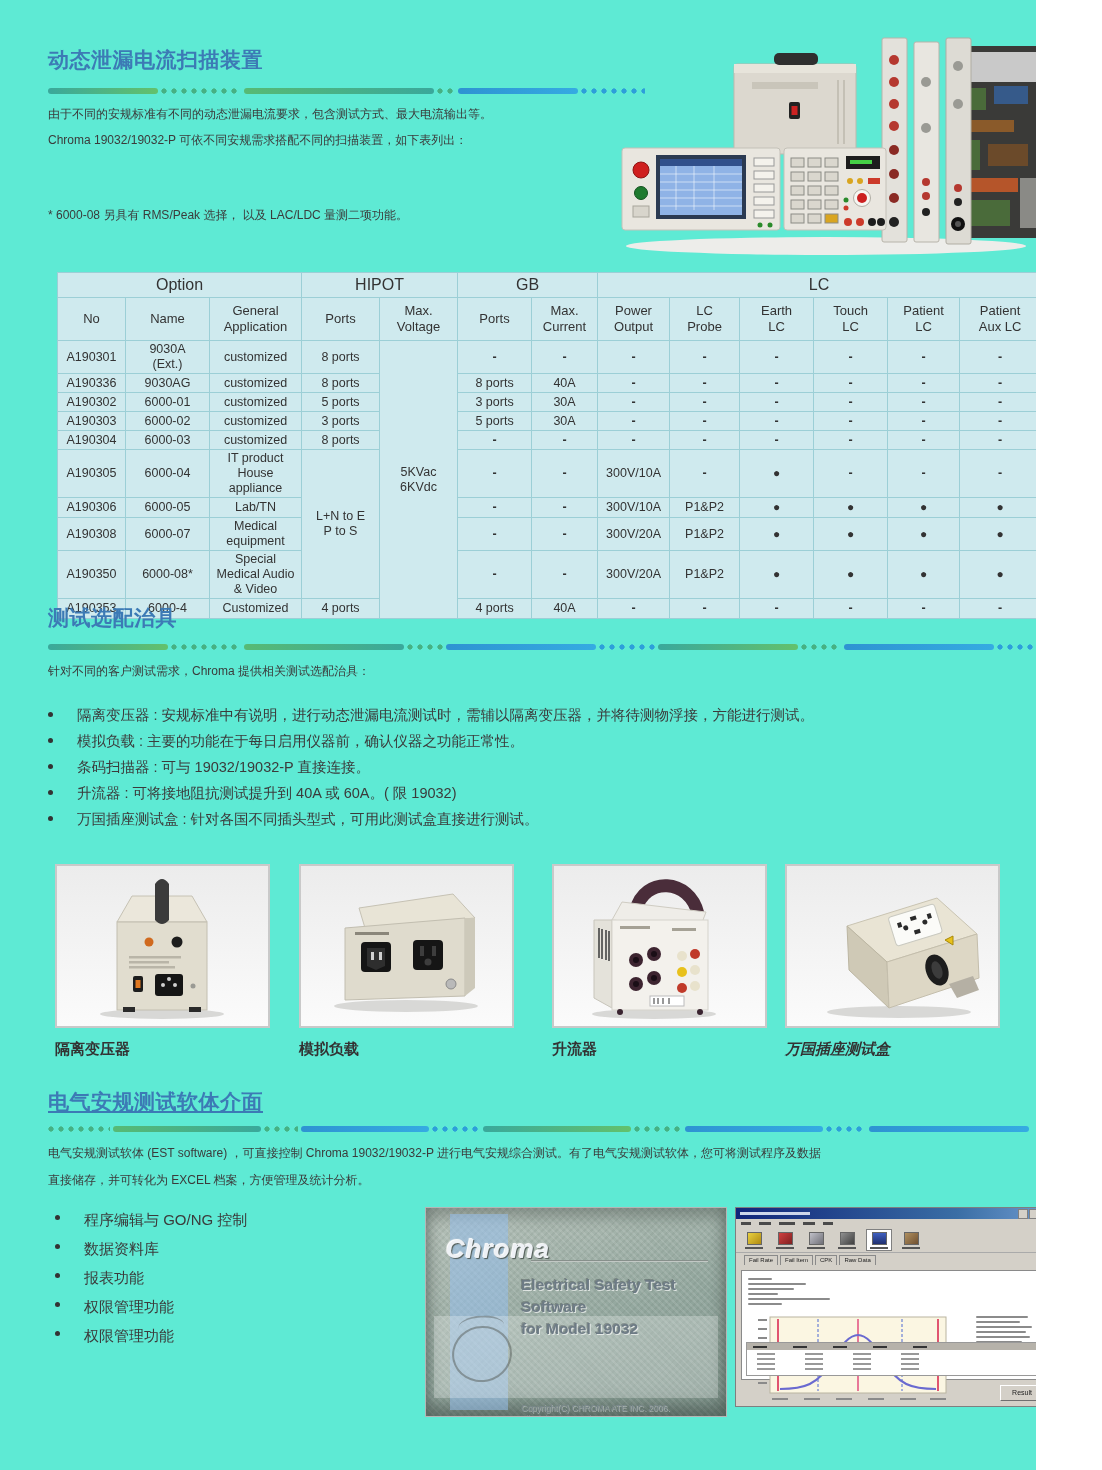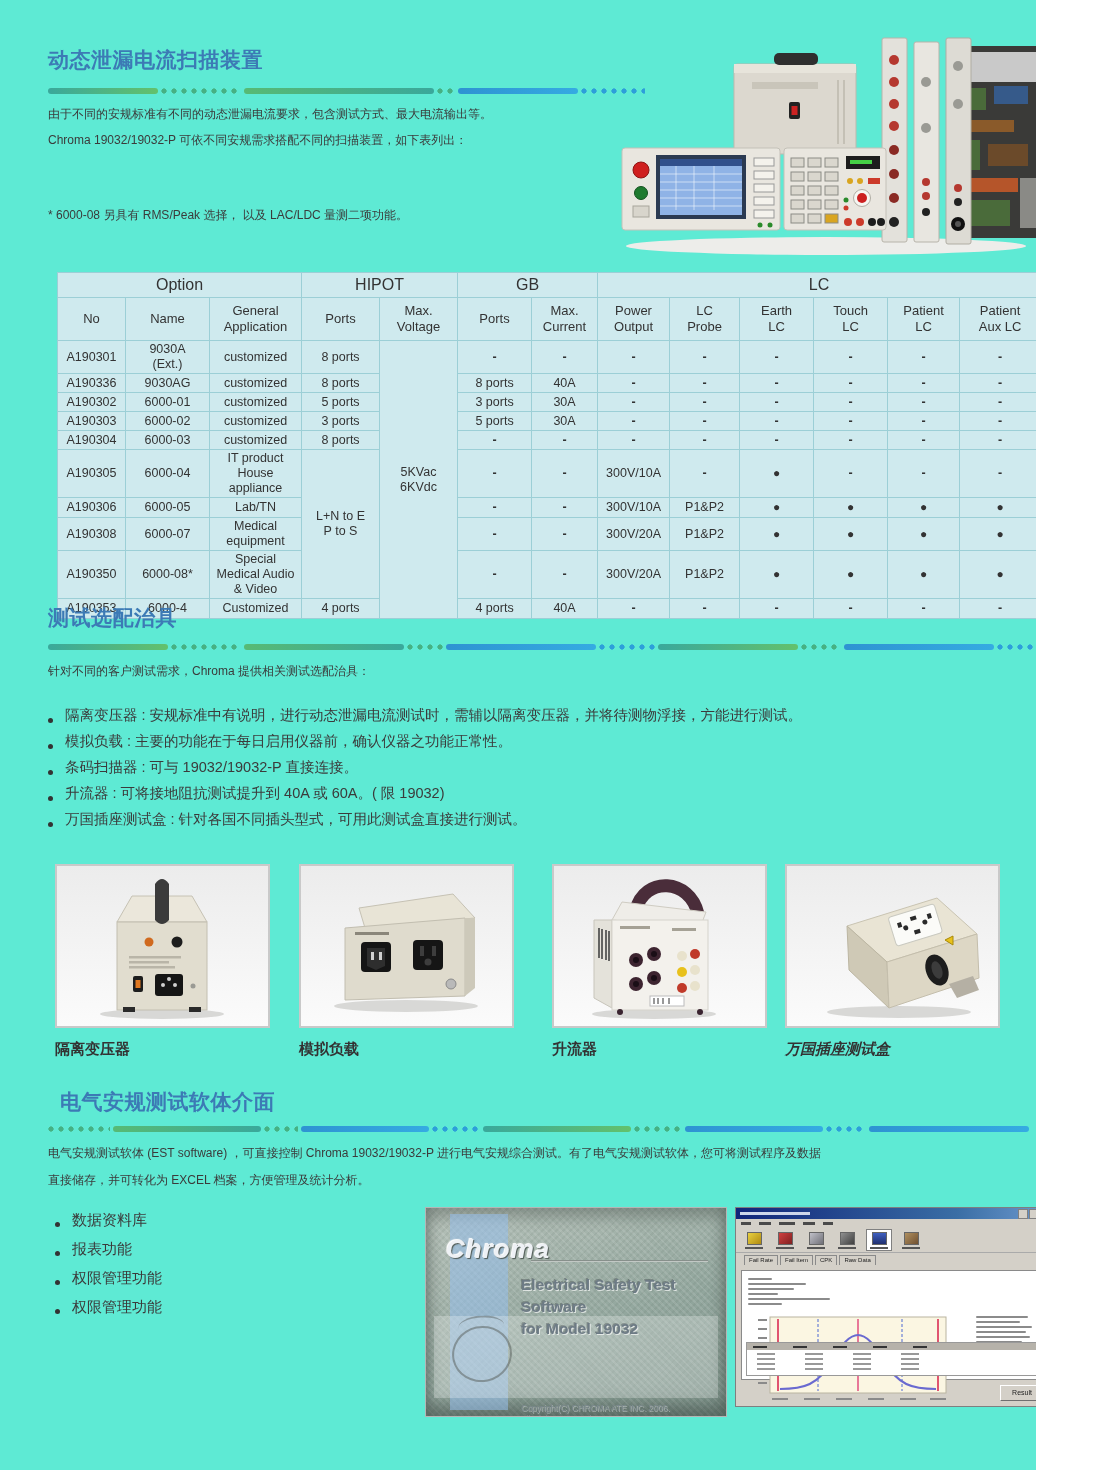--- a/index.html
+++ b/index.html
@@ -12,21 +12,21 @@
   .divider .bar{height:6px;border-radius:3px;flex:none;}
   .divider .bg1{background:linear-gradient(90deg,#3aa89b,#63c16c);}
   .divider .bg2{background:linear-gradient(90deg,#57ba74,#3aa89b);}
   .divider .bb{background:linear-gradient(90deg,#2e93d2,#35abe2);}
   .divider .dots{height:6px;flex:none;background-size:10px 6px;background-repeat:repeat-x;background-position:left center;}
   .divider .dg{background-image:radial-gradient(circle 2.6px at 3px 3px,#46b183 2.4px,rgba(0,0,0,0) 2.8px);}
   .divider .db{background-image:radial-gradient(circle 2.6px at 3px 3px,#2d9fda 2.4px,rgba(0,0,0,0) 2.8px);}
 
   .para{position:absolute;font-size:12px;line-height:26px;color:#3b3b3b;}
   .blist{position:absolute;margin:0;padding:0;list-style:none;}
-  .blist li{display:flex;align-items:center;gap:12px;font-size:14.5px;line-height:26px;color:#3b3b3b;}
+  .blist li{display:flex;align-items:flex-start;gap:24px;font-size:14.5px;line-height:26px;color:#3b3b3b;}
   .blist .bdot{flex:none;width:5px;height:5px;border-radius:50%;background:#333;margin-top:10px;}
   .blist2 li{line-height:29px;font-size:15px;}
 
   
   table.spec{position:absolute;left:57px;top:272px;width:983px;border-collapse:collapse;
              background:#cfeaee;table-layout:fixed;}
   table.spec th,table.spec td{border:1px solid #9ccfd6;text-align:center;vertical-align:middle;
              white-space:pre-line;padding:1px 2px;color:#333;}
   table.spec tr.g th{font-size:16px;font-weight:400;height:22px;}
   table.spec tr.h th{font-size:13px;font-weight:400;height:40px;line-height:16px;}
@@ -600,41 +600,45 @@
         <g transform="rotate(-20 150 104)">
           <ellipse cx="150" cy="104" rx="11" ry="16" fill="#1d1d1d"></ellipse>
           <ellipse cx="150" cy="104" rx="5" ry="9" fill="#3c3c3c"></ellipse>
         </g>
         <polygon points="162,118 186,110 192,124 170,132" fill="#b5b0a4"></polygon>
       </svg>
     </div>
     <div class="photo-cap">万国插座测试盒</div>
   </div>
 
-  <div class="sec-title" style="left:60px;top:1088px;">电气安规测试软体介面</div>
+  <div class="sec-title" style="left:48px;top:1088px;text-decoration:underline;">电气安规测试软体介面</div>
 
   <div class="divider" style="left:48px;top:1126px;width:1002px;">
     <span class="dots dg" style="width:62px"></span>
       <span class="bar bg2" style="width:148px"></span>
     <span class="dots dg" style="width:34px"></span>
       <span class="bar bb" style="width:128px"></span>
     <span class="dots db" style="width:48px"></span>
       <span class="bar bg1" style="width:148px"></span>
     <span class="dots dg" style="width:48px"></span>
       <span class="bar bb" style="width:138px"></span>
     <span class="dots db" style="width:40px"></span>
       <span class="bar bb" style="width:160px"></span>
   </div>
 
   <div class="para" style="left:48px;top:1140px;width:1006px;line-height:27px;">
     <span>电气安规测试软体 (EST software) ，可直接控制 Chroma 19032/19032-P 进行电气安规综合测试。有了电气安规测试软体，您可将测试程序及数据</span><br>
     <span>直接储存，并可转化为 EXCEL 档案，方便管理及统计分析。</span>
   </div>
 
   <ul class="blist blist2" style="left:55px;top:1205px;width:340px;">
+    <li>
+        <span class="bdot"></span>
+        <span>程序编辑与 GO/NG 控制</span>
+      </li>
     <li>
         <span class="bdot"></span>
         <span>数据资料库</span>
       </li>
     <li>
         <span class="bdot"></span>
         <span>报表功能</span>
       </li>
     <li>
         <span class="bdot"></span>

